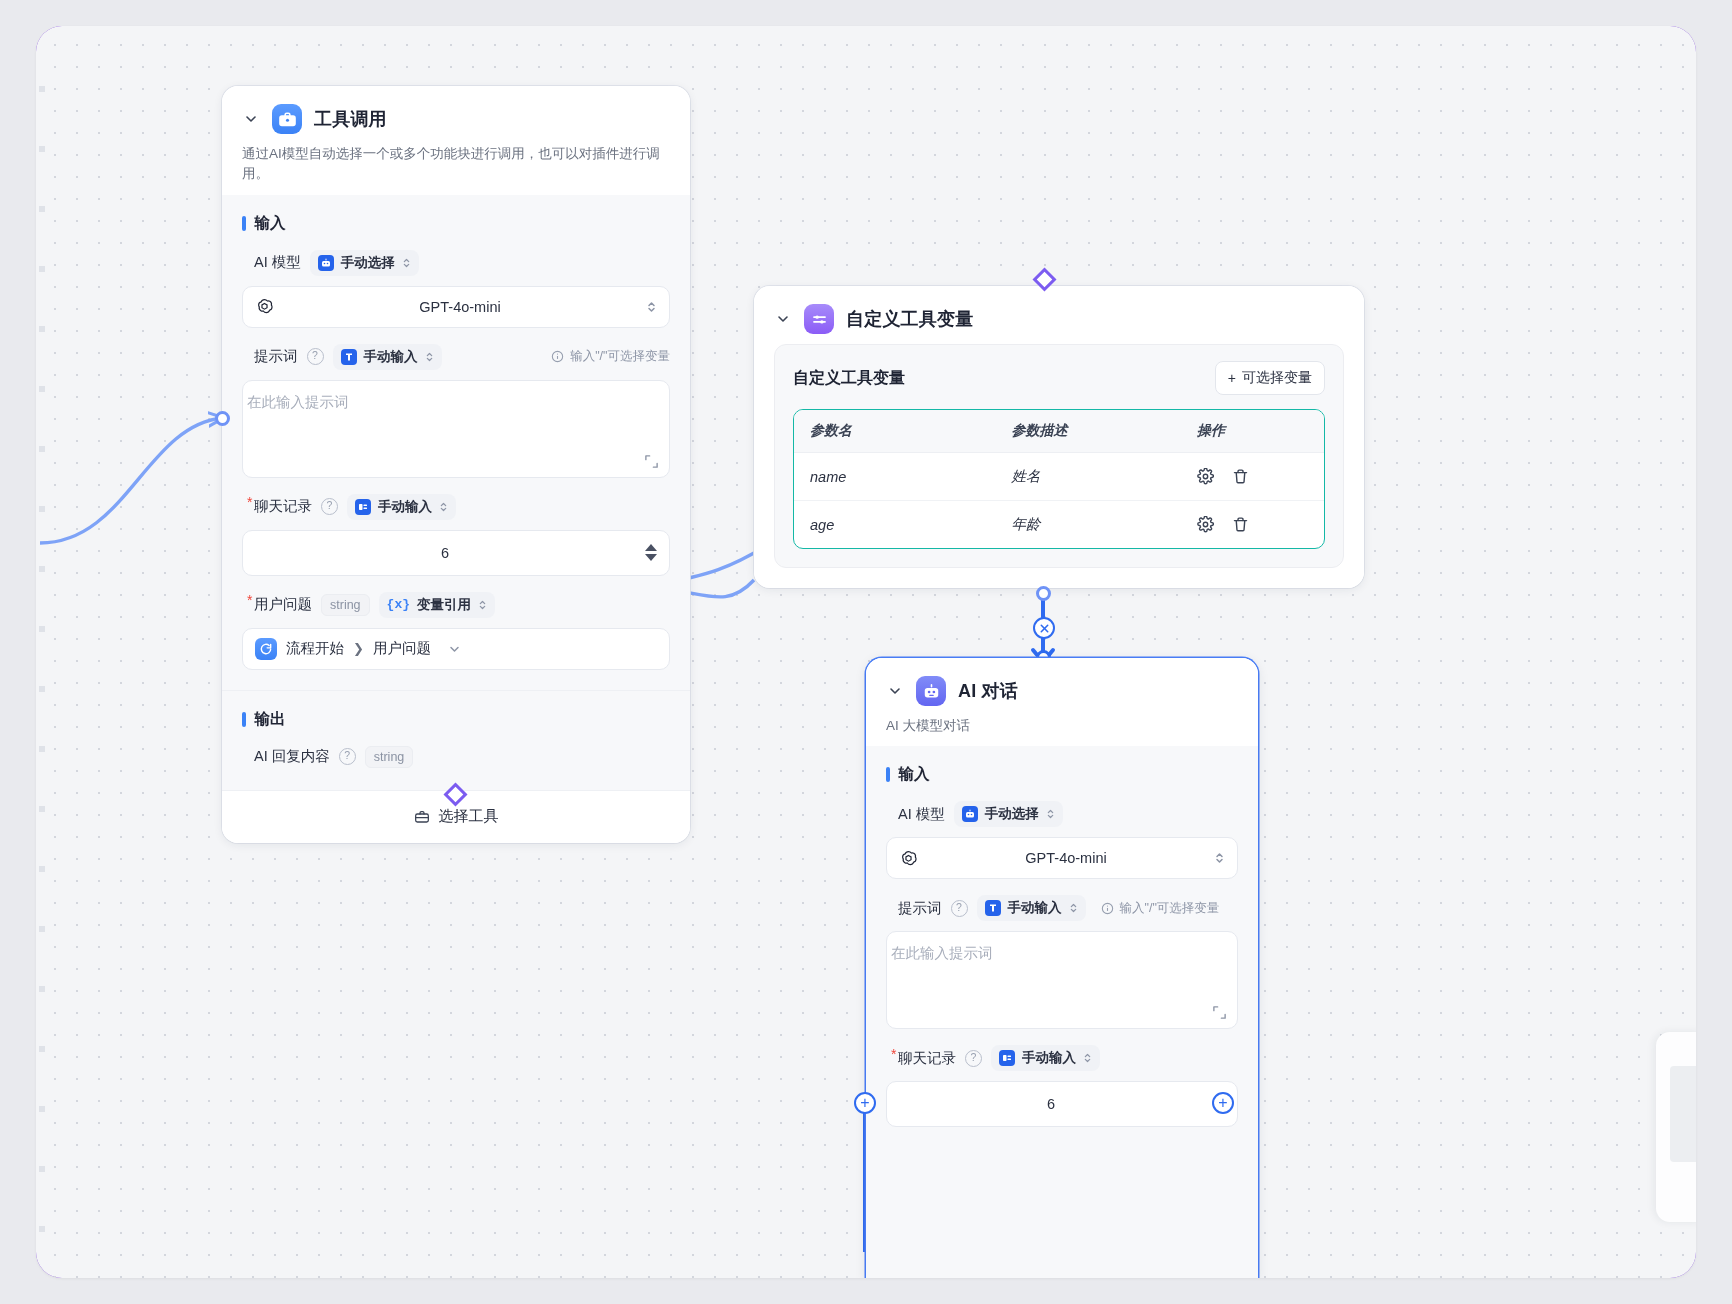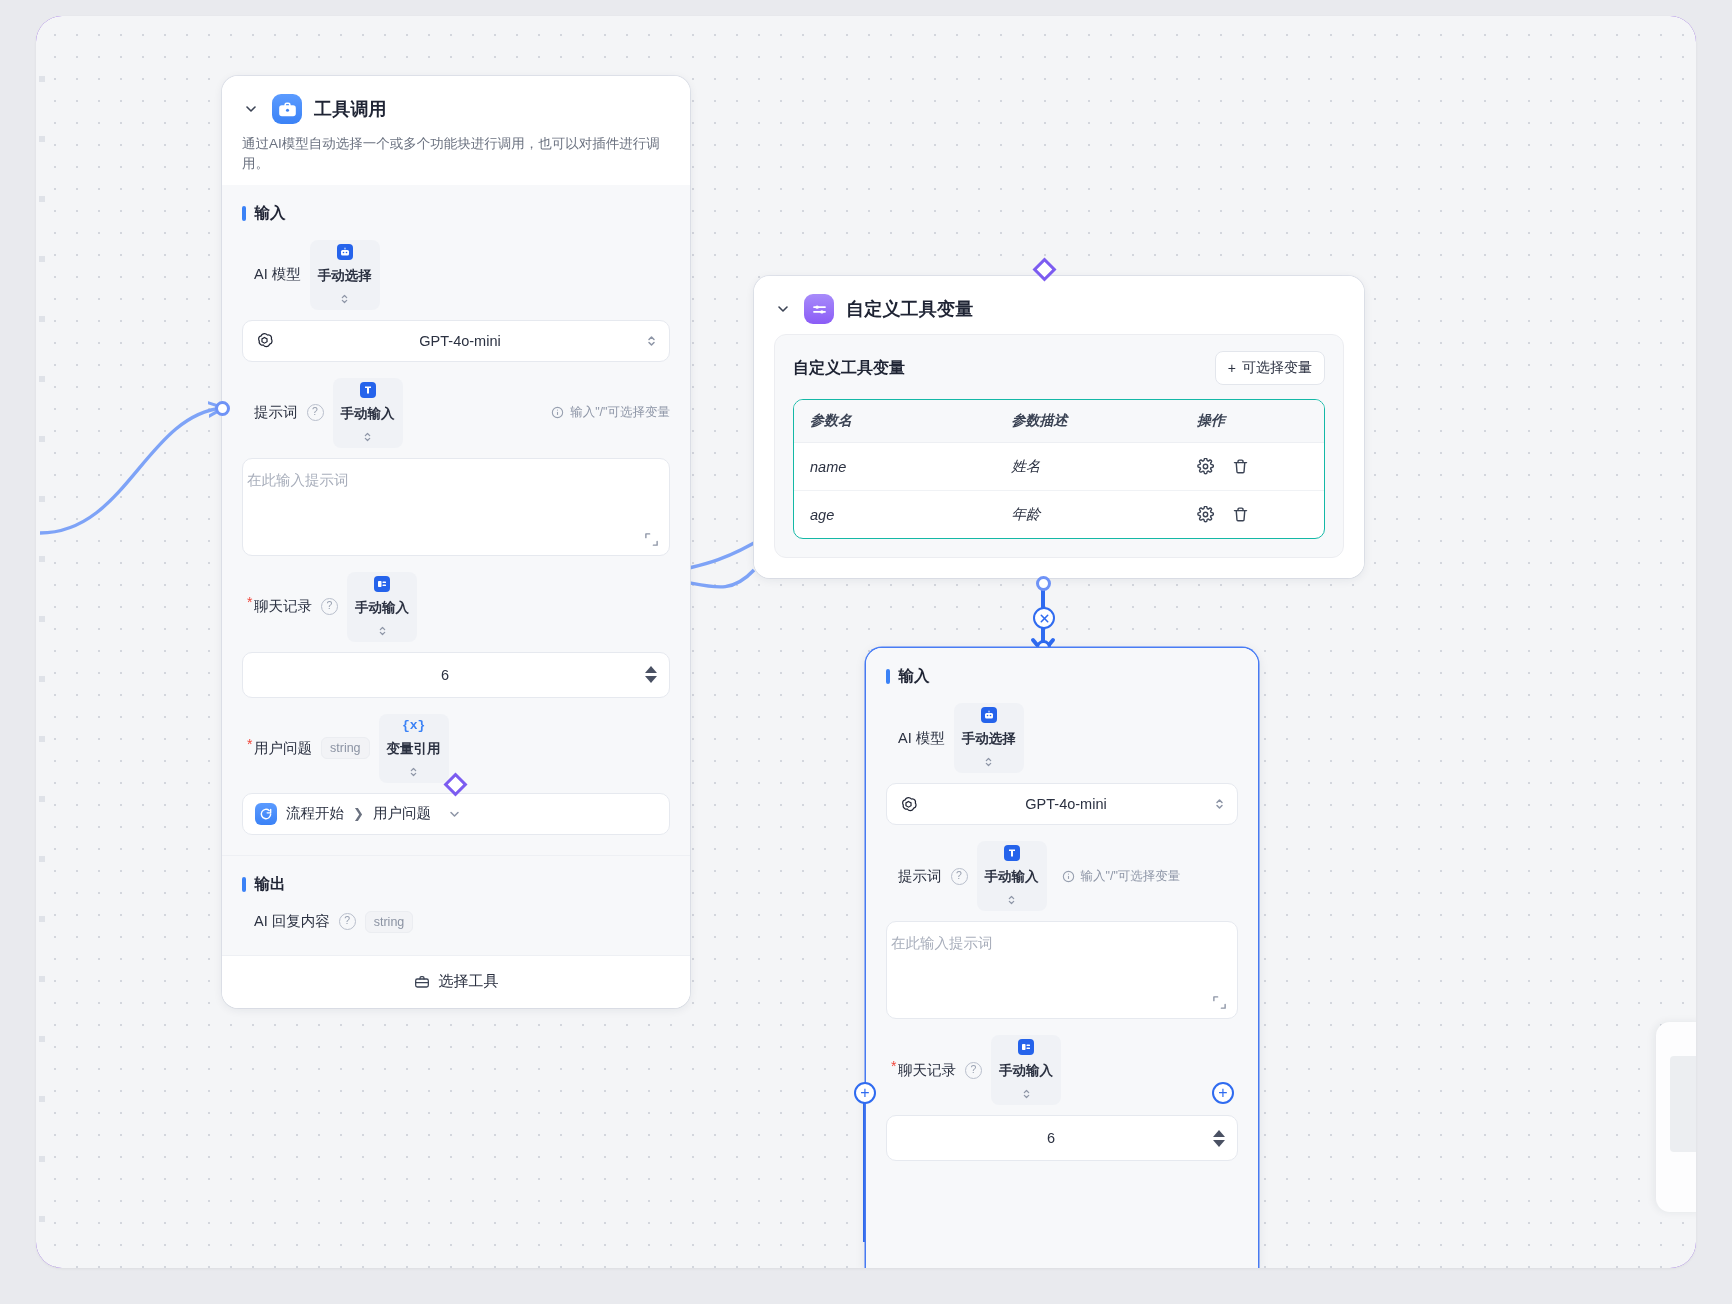--- a/index.html
+++ b/index.html
@@ -10,21 +10,21 @@
     overflow: hidden;
   }
   #root {
     position: relative;
     width: 1732px; height: 1304px;
     background: #e9eaee;
   }
   
   .app-shell {
     position: absolute;
-    left: 36px; top: 16px;
+    left: 36px; top: 26px;
     width: 1660px; height: 1252px;
     background: #6d28d9;
     border-radius: 26px;
     box-shadow: 0 1px 3px rgba(0,0,0,.06);
     overflow: hidden;
   }
   
   .canvas {
     position: absolute;
     left: 0; top: 0; right: 0; bottom: 0;
@@ -85,21 +85,21 @@
   .flabel { font-size:14.5px; color:#2b3141; position:relative;margin-left:12px; }
   .flabel .req { color:#f04438; position:absolute; left:-7px; top:-3px; font-size:14px; }
   .qmark {
     width:15px; height:15px; border-radius:50%; border:1.2px solid #b9bfcc;
     color:#98a0b0; font-size:10.5px; line-height:13px; text-align:center;
     display:inline-block; cursor:pointer; font-family: inherit;
   }
   .pill {
     display:inline-flex; align-items:center; gap:7px;
     background:#f0f2f6; border-radius:8px; padding:4px 8px;
-    font-size:13.5px; font-weight:700; color:#2b3141; cursor:pointer;flex-direction:column;
+    font-size:13.5px; font-weight:700; color:#2b3141; cursor:pointer;
   }
   .pill .mini {
     width:16px; height:16px; border-radius:4px; flex:none;
     display:flex; align-items:center; justify-content:center;
   }
   .mini.robot { background:#2563eb; }
   .mini.txt   { background:#2563eb; }
   .mini.nn    { background:#2563eb; }
   .mini svg { width:12px; height:12px; }
   .updown { width:9px; height:14px; flex:none; color:#8d95a6; }
@@ -553,20 +553,42 @@
 
       <div class="xbtn" style="left:997px; top:591px;">
         <svg viewBox="0 0 24 24" fill="none" stroke="currentColor" stroke-width="3.4" stroke-linecap="round">
             <line x1="5" y1="5" x2="19" y2="19"></line>
             <line x1="19" y1="5" x2="5" y2="19"></line>
           </svg>
       </div>
       <div class="port blue" style="left:1000px; top:624px;"></div>
 
       <div class="node selected" style="left:830px; top:632px; width:392px; height:622px; border-radius:16px 16px 0 0;">
+        <div class="node-head">
+          <div class="node-title-row">
+            <span class="chev">
+              <svg viewBox="0 0 24 24" fill="none" stroke="currentColor" stroke-width="2.4" stroke-linecap="round" stroke-linejoin="round">
+                  <polyline points="6 9 12 15 18 9"></polyline>
+                </svg>
+            </span>
+            <span class="node-icon indigo">
+              <svg viewBox="0 0 24 24" fill="#fff">
+                  <rect x="3.5" y="7.5" width="17" height="12" rx="3.5"></rect>
+                  <rect x="11" y="2.5" width="2" height="4.5" rx="1"></rect>
+                  <circle cx="9" cy="12.6" r="1.7" fill="#6366f1"></circle>
+                  <circle cx="15" cy="12.6" r="1.7" fill="#6366f1"></circle>
+                  <rect x="9" y="16" width="6" height="1.6" rx=".8" fill="#6366f1"></rect>
+                </svg>
+            </span>
+            <span class="node-title">AI 对话</span>
+          </div>
+          <div class="node-desc">
+            <span class="txt">AI 大模型对话</span>
+          </div>
+        </div>
 
         <div class="section first" style="height:100%;">
           <div class="sec-title">
             <span class="sec-bar"></span>
             <span>输入</span>
           </div>
 
           <div class="field">
             <div class="field-label-row">
               <span class="flabel">AI 模型</span>

